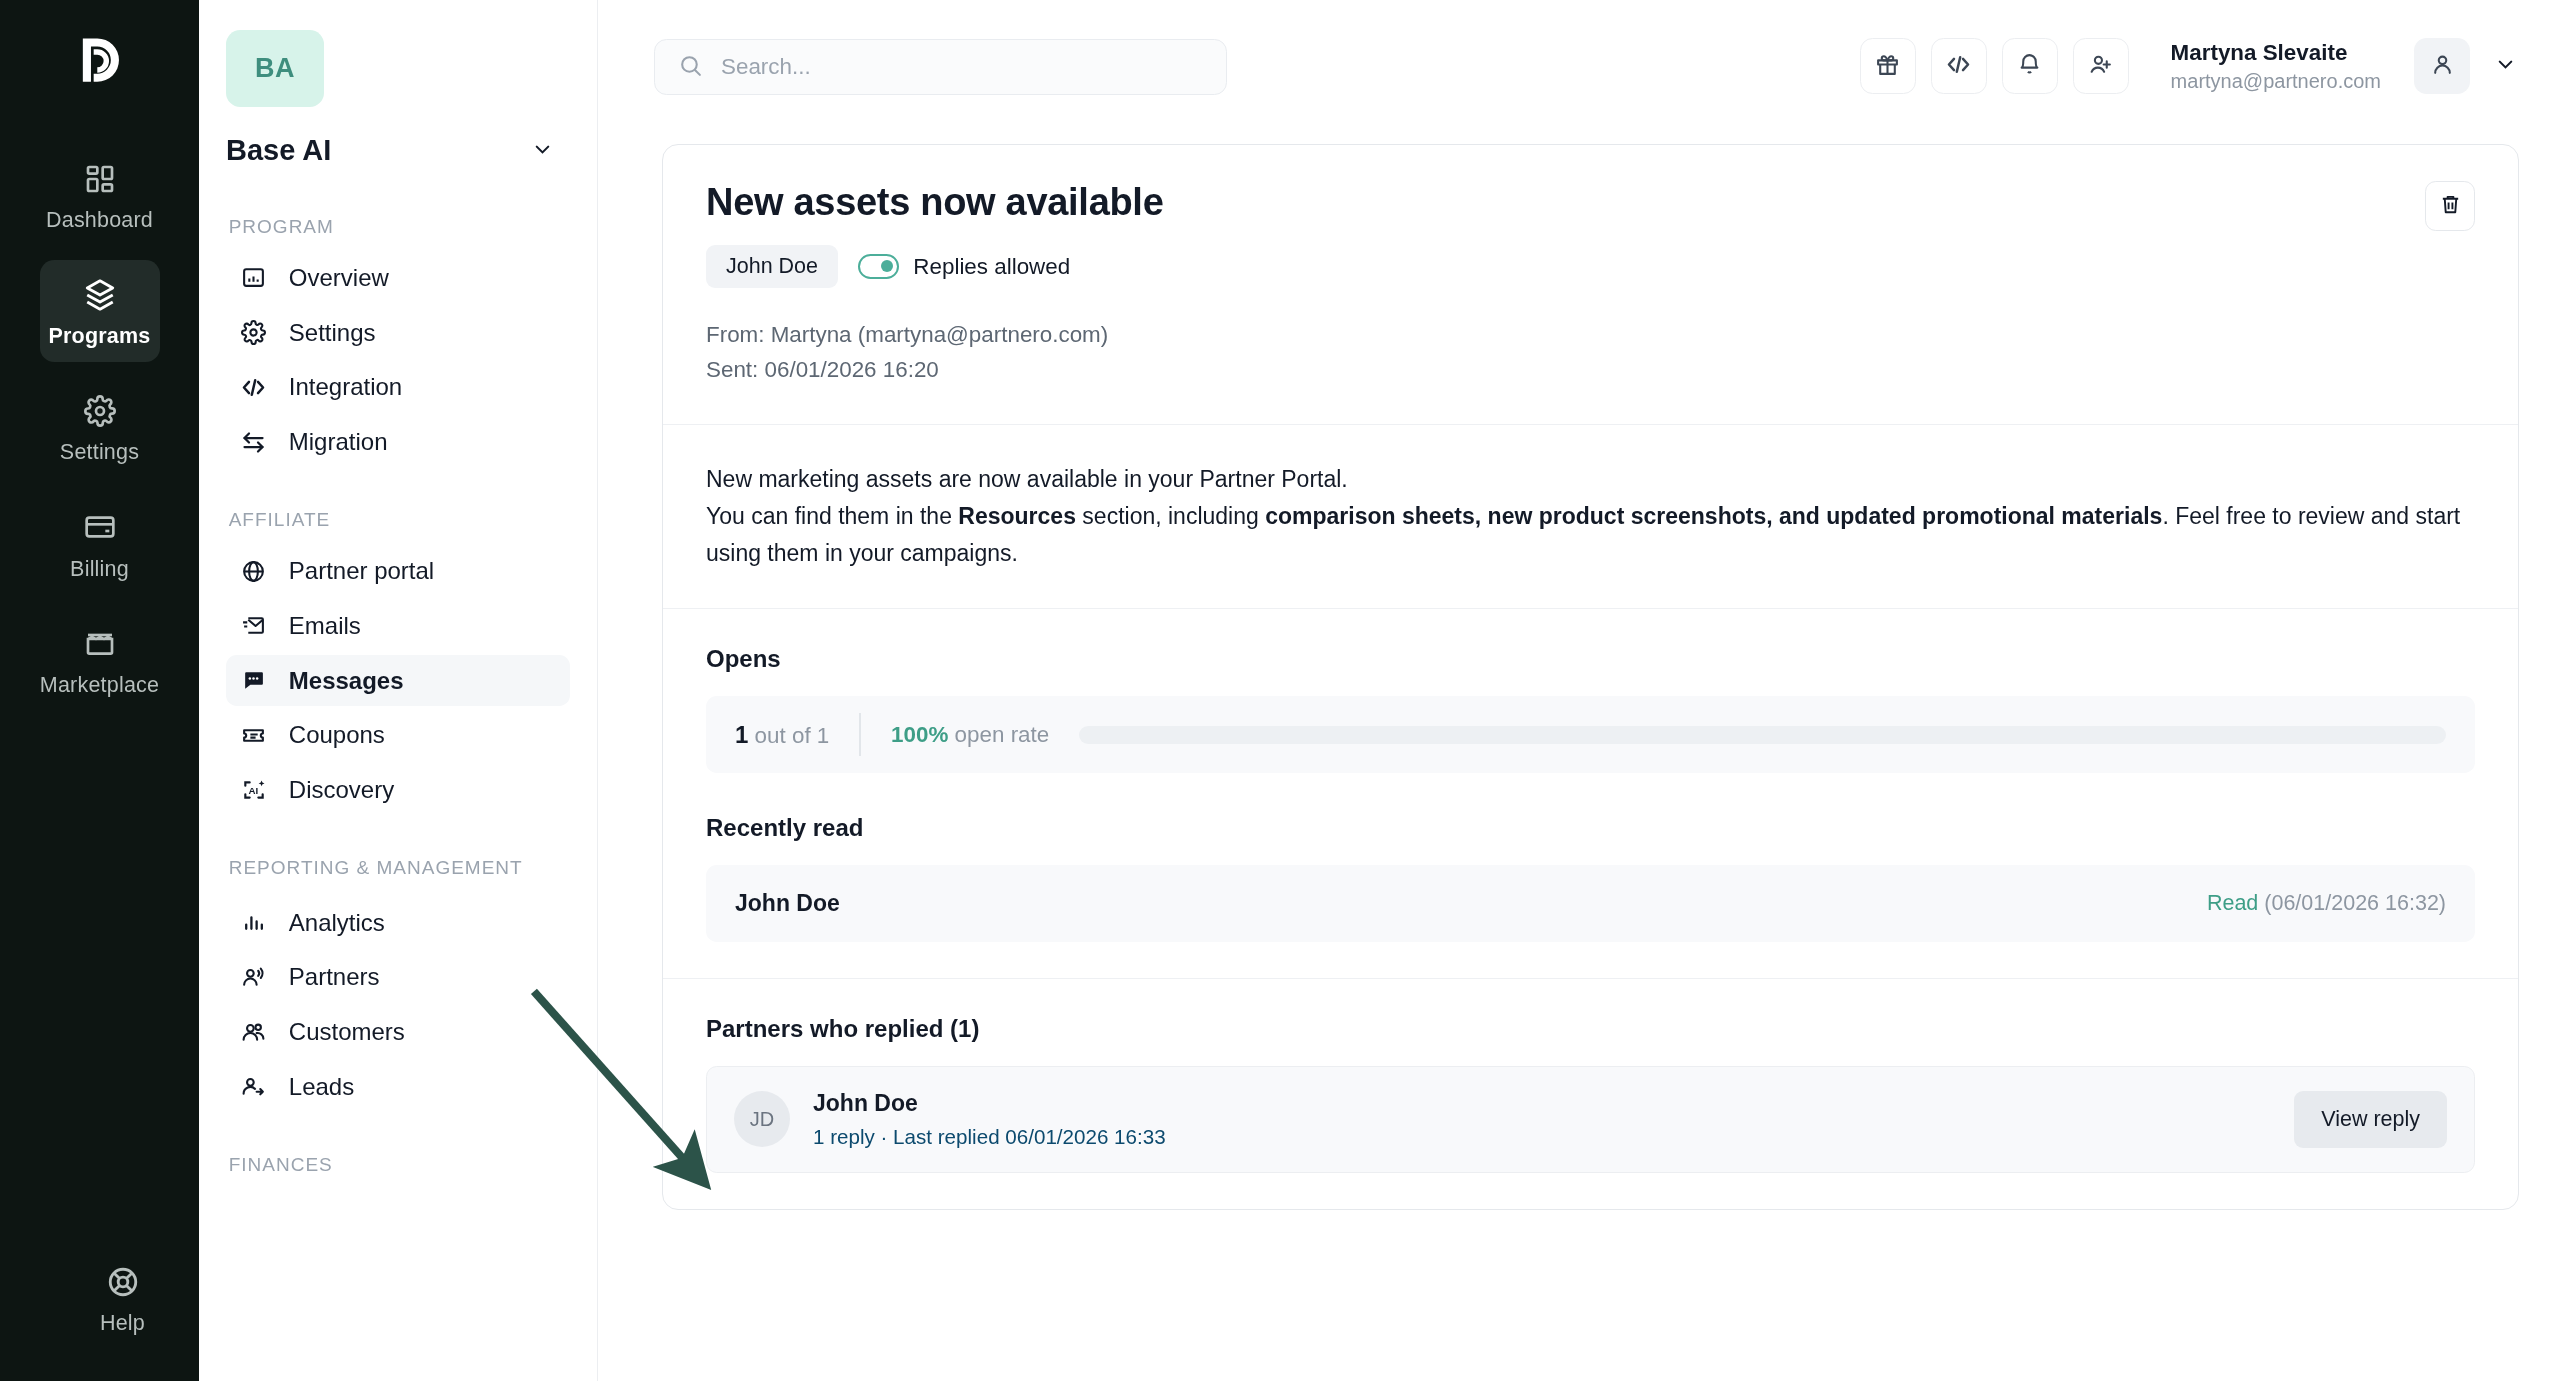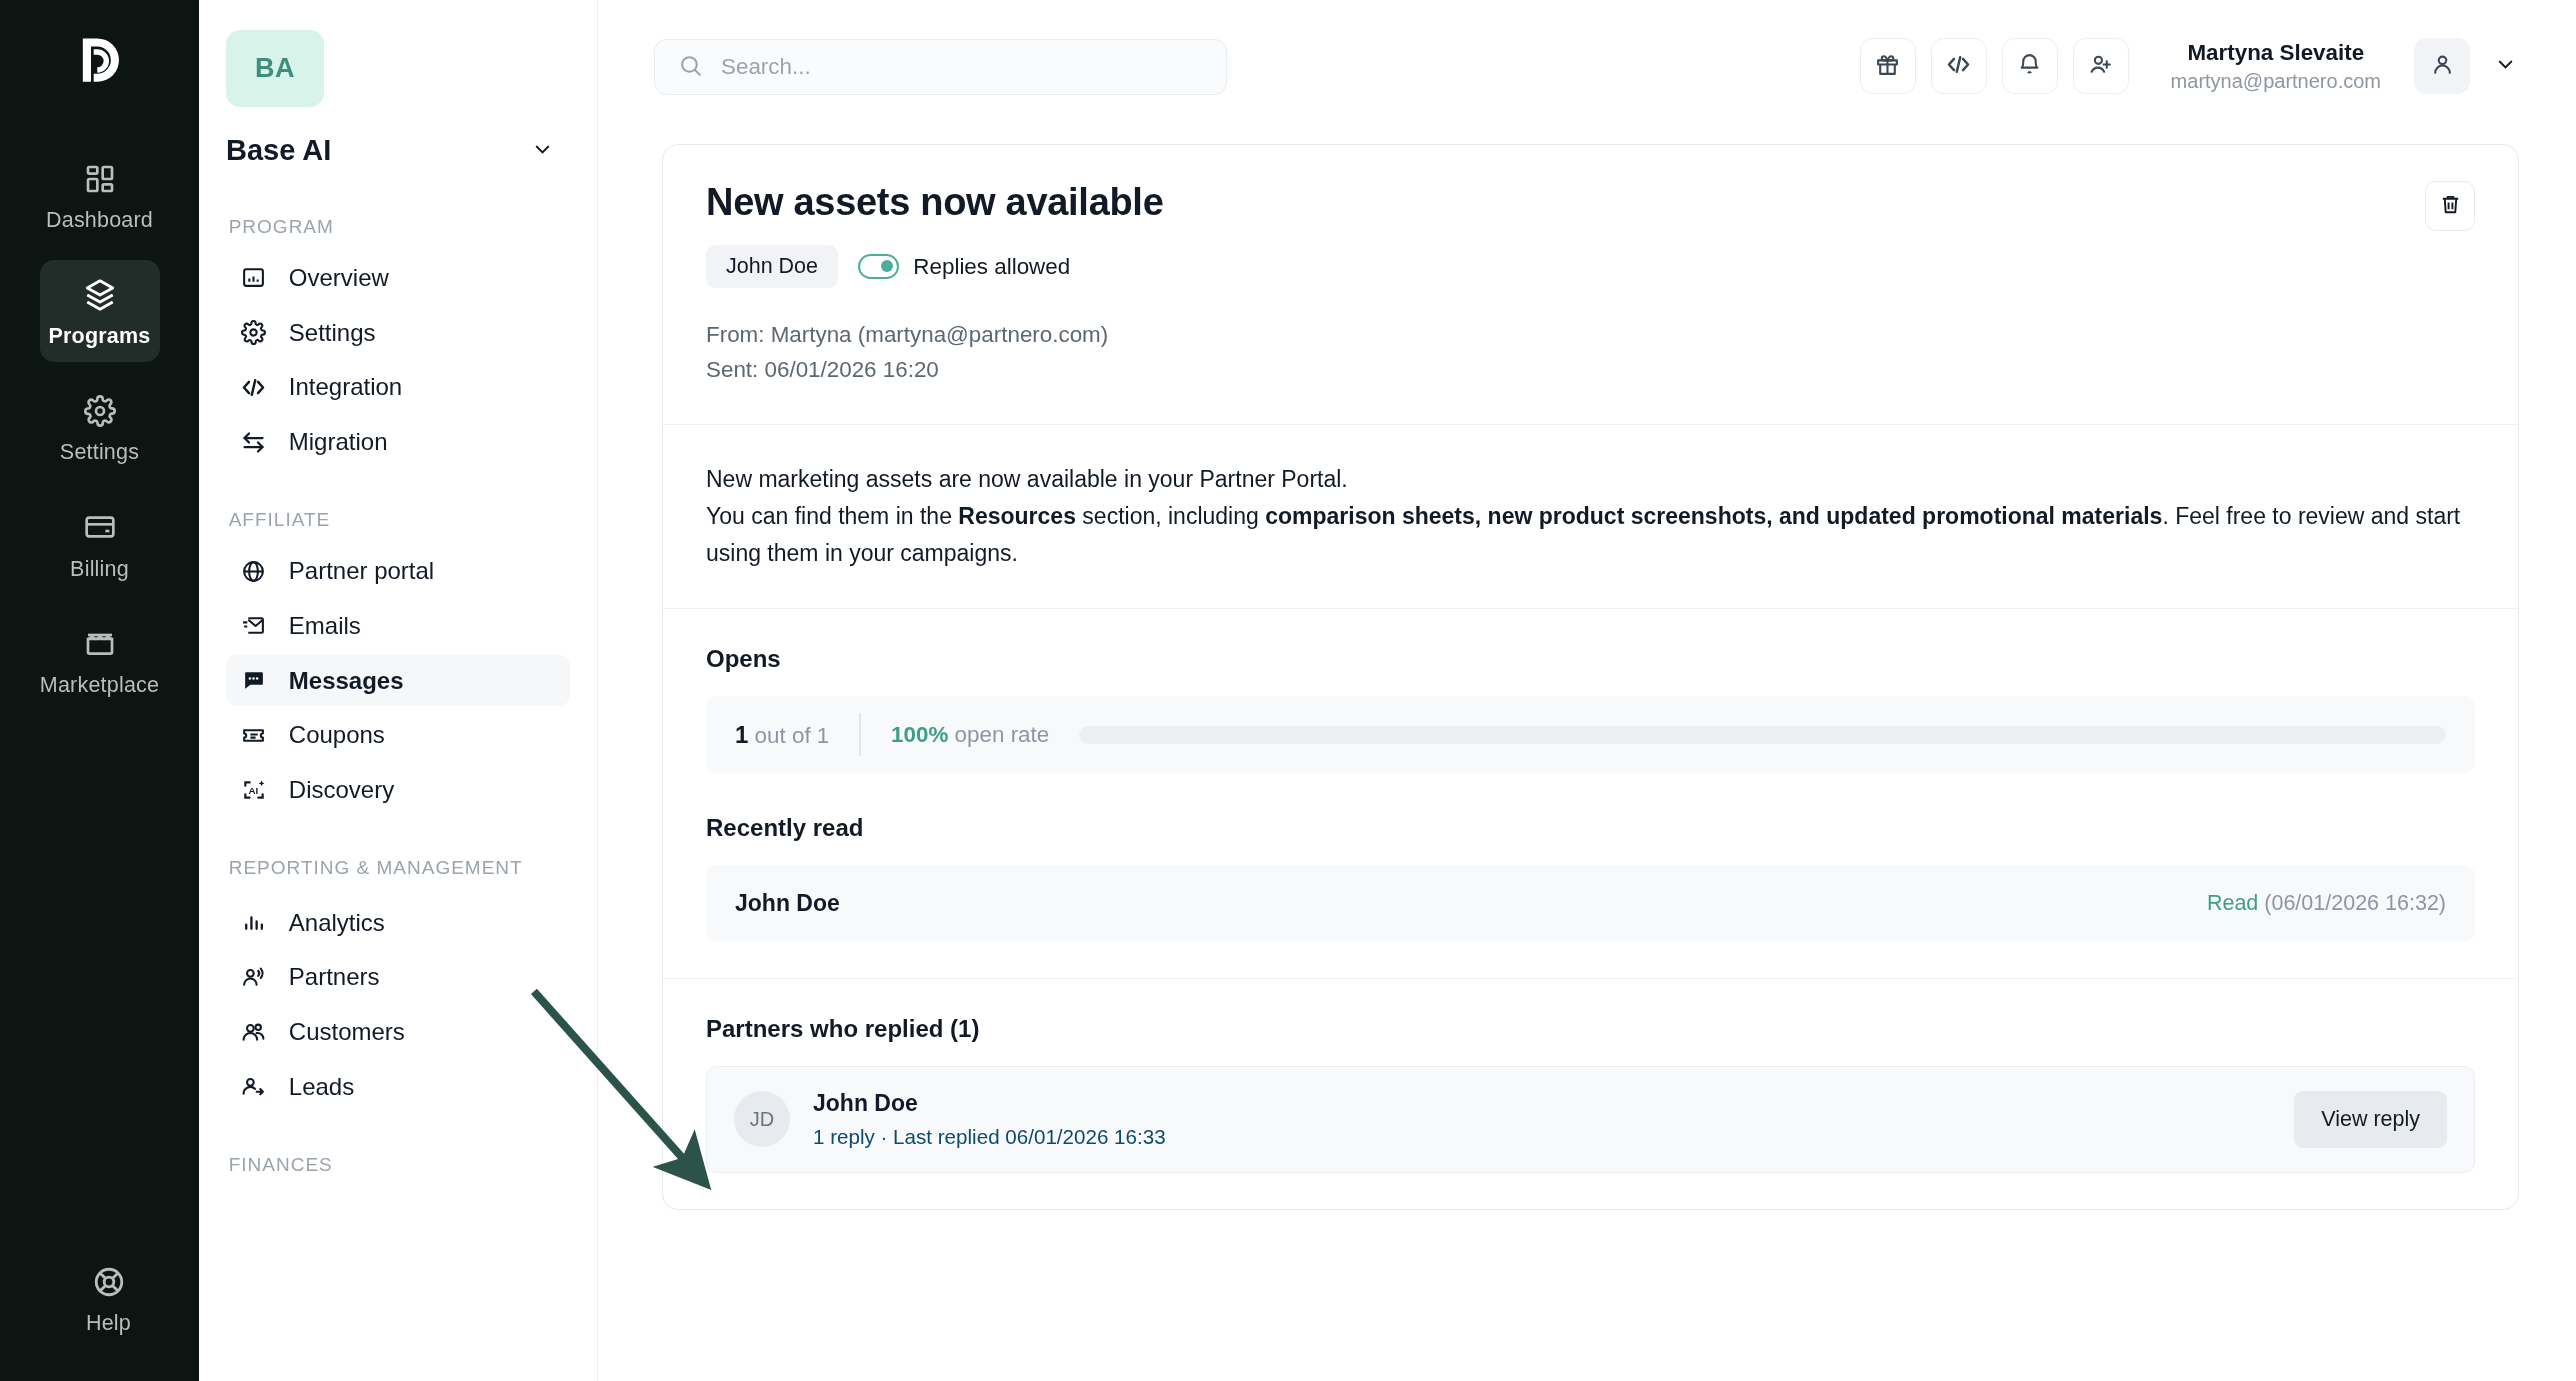--- a/index.html
+++ b/index.html
@@ -24,21 +24,21 @@
   .rail-item {
     width: 120px; padding: 14.3px 0 12.5px 0;
     display: flex; flex-direction: column; align-items: center; gap: 9px;
     border-radius: 14.3px; margin-bottom: 14.3px; cursor: pointer;
   }
   .rail-item.active { background: #222c29; }
   .rail-ico { width: 41px; height: 41px; display: flex; align-items: center; justify-content: center; }
   .rail-ico svg { display:block; }
   .rail-label { font-size: 21.5px; color: #b7bfbd; letter-spacing: 0.2px; }
   .rail-item.active .rail-label { color: #ffffff; font-weight: 600; }
-  .rail-help { position: absolute; bottom: 45px; left: 2px; width: 213px;
+  .rail-help { position: absolute; bottom: 45px; left: 16px; width: 213px;
     display: flex; flex-direction: column; align-items: center; gap: 9px; cursor: pointer; }
 
   
   .sidebar {
     width: 399px; flex: 0 0 399px; height: 1381px;
     background: #ffffff; border-right: 1.8px solid #eceef1;
     padding: 30px 27px 0 27px; overflow: hidden;
   }
   .prog-badge {
     width: 98px; height: 77px; border-radius: 14.3px;
@@ -71,21 +71,21 @@
   .search input {
     border: none; outline: none; background: transparent;
     font-size: 22.4px; color: #131a27; font-family: inherit; width: 100%;
   }
   .search input::placeholder { color: #9aa3ae; }
   .top-right { margin-left: auto; display: flex; align-items: center; gap: 15px; }
   .icon-btn {
     width: 56px; height: 56px; border: 1.8px solid #eceef1; border-radius: 12.5px;
     background: #fff; display: flex; align-items: center; justify-content: center; cursor: pointer;
   }
-  .user-block { margin-left: 27px; text-align: center; line-height: 1.35; }
+  .user-block { margin-left: 27px; text-align: left; line-height: 1.35; }
   .user-name { font-size: 22.4px; font-weight: 700; color: #131a27; }
   .user-mail { font-size: 20px; color: #8d96a1; }
   .avatar-btn {
     width: 56px; height: 56px; border-radius: 12.5px; background: #f1f3f6;
     display: flex; align-items: center; justify-content: center; margin-left: 18px; cursor: pointer;
   }
   .caret-btn { width: 41px; height: 56px; display:flex; align-items:center; justify-content:center; cursor:pointer; }
 
   
   .card {

